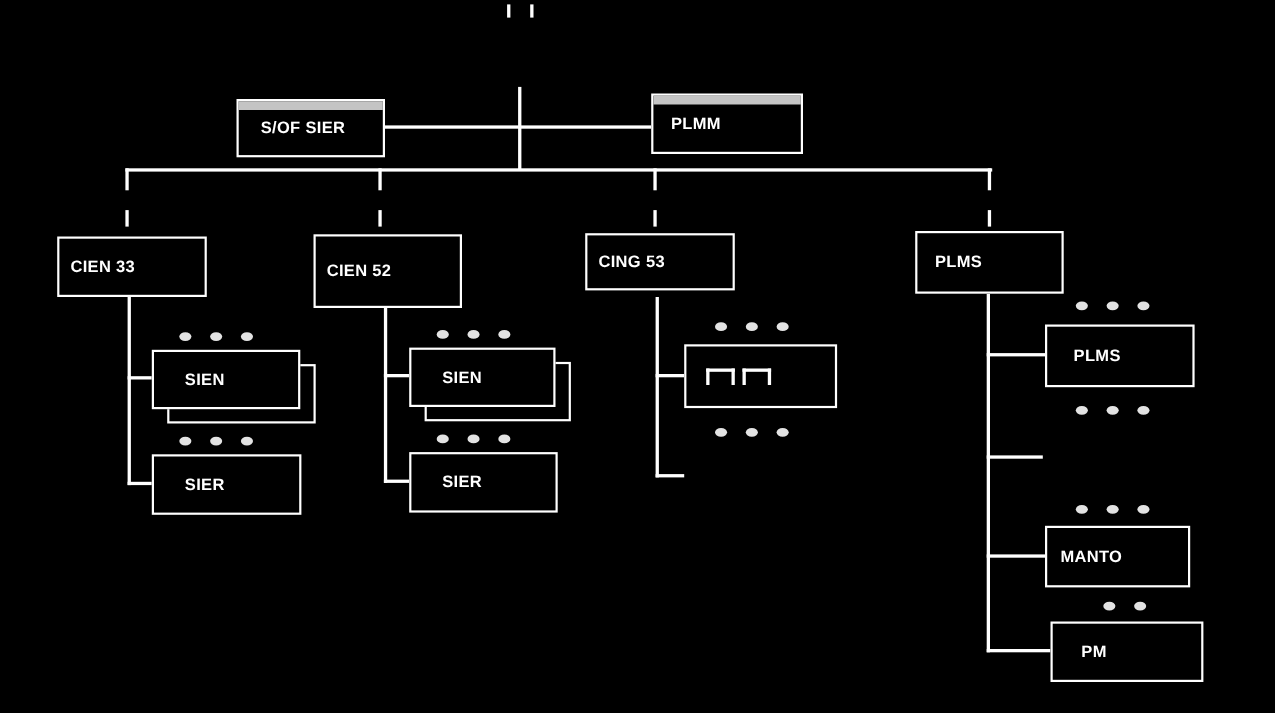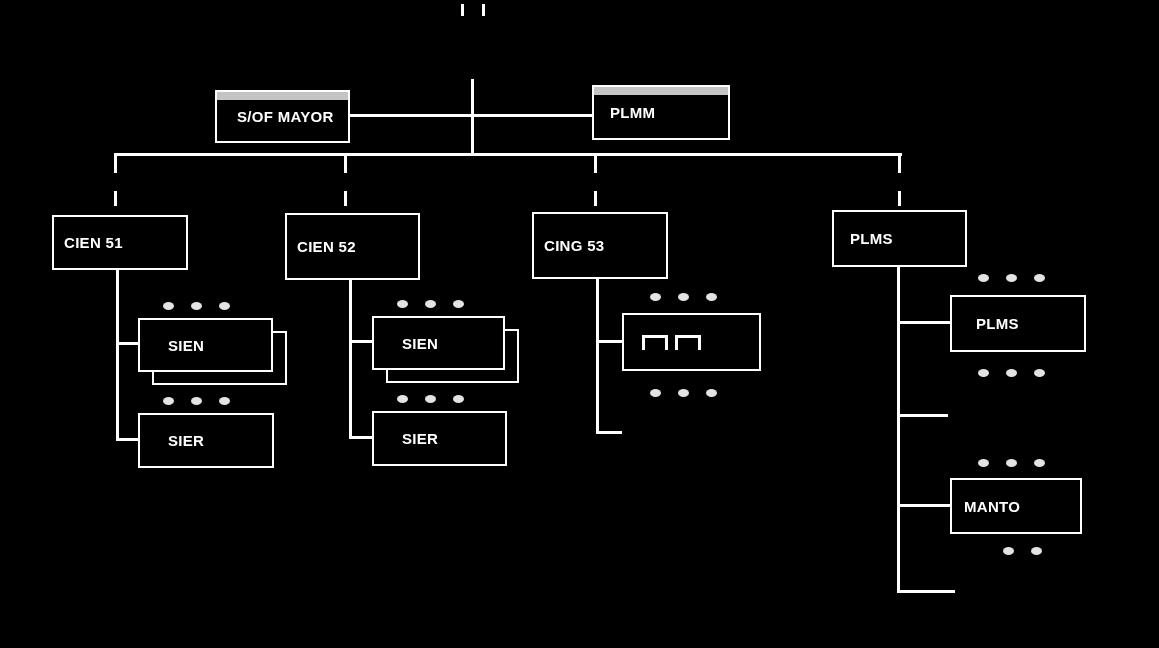--- a/index.html
+++ b/index.html
@@ -32,45 +32,45 @@
   <div class="vline" style="left:461px;top:4px;height:12px"></div>
   <div class="vline" style="left:482px;top:4px;height:12px"></div>
 
 
   <div class="vline" style="left:471px;top:79px;height:76px"></div>
 
   <div class="hline" style="left:350px;top:114px;width:242px"></div>
 
   <div class="box" style="left:215px;top:90px;width:135px;height:53px;padding-left:20px">
     <div class="topbar"></div>
-    <span class="label">S/OF MAYOR</span>
+    <span class="label">S/OF SIER</span>
   </div>
   <div class="box" style="left:592px;top:85px;width:138px;height:55px">
     <div class="topbar"></div>
     <span class="label">PLMM</span>
   </div>
 
   <div class="hline" style="left:114px;top:153px;width:788px"></div>
 
   <div class="vline" style="left:114px;top:153px;height:20px"></div>
   <div class="vline" style="left:344px;top:153px;height:20px"></div>
   <div class="vline" style="left:594px;top:153px;height:20px"></div>
   <div class="vline" style="left:898px;top:153px;height:20px"></div>
   <div class="vline" style="left:114px;top:191px;height:15px"></div>
   <div class="vline" style="left:344px;top:191px;height:15px"></div>
   <div class="vline" style="left:594px;top:191px;height:15px"></div>
   <div class="vline" style="left:898px;top:191px;height:15px"></div>
 
   <div class="box" style="left:52px;top:215px;width:136px;height:55px;padding-left:10px">
-    <span class="label">CIEN 51</span>
+    <span class="label">CIEN 33</span>
   </div>
   <div class="box" style="left:285px;top:213px;width:135px;height:67px;padding-left:10px">
     <span class="label">CIEN 52</span>
   </div>
-  <div class="box" style="left:532px;top:212px;width:136px;height:67px;padding-left:10px">
+  <div class="box" style="left:532px;top:212px;width:136px;height:52px;padding-left:10px">
     <span class="label">CING 53</span>
   </div>
   <div class="box" style="left:832px;top:210px;width:135px;height:57px">
     <span class="label">PLMS</span>
   </div>
 
   <div class="vline" style="left:116px;top:270px;height:171px"></div>
   <div class="hline" style="left:116px;top:342px;width:22px"></div>
   <div class="hline" style="left:116px;top:438px;width:22px"></div>
 
@@ -165,14 +165,17 @@
     <span class="dot"></span>
   </div>
   <div class="box" style="left:950px;top:478px;width:132px;height:56px;padding-left:12px">
     <span class="label">MANTO</span>
   </div>
 
   <div class="dots" style="left:1003px;top:547px">
     <span class="dot"></span>
     <span class="dot"></span>
   </div>
+  <div class="box" style="left:955px;top:565px;width:139px;height:55px;padding-left:26px">
+    <span class="label">PM</span>
+  </div>
 
 </div>
 
 </body></html>

